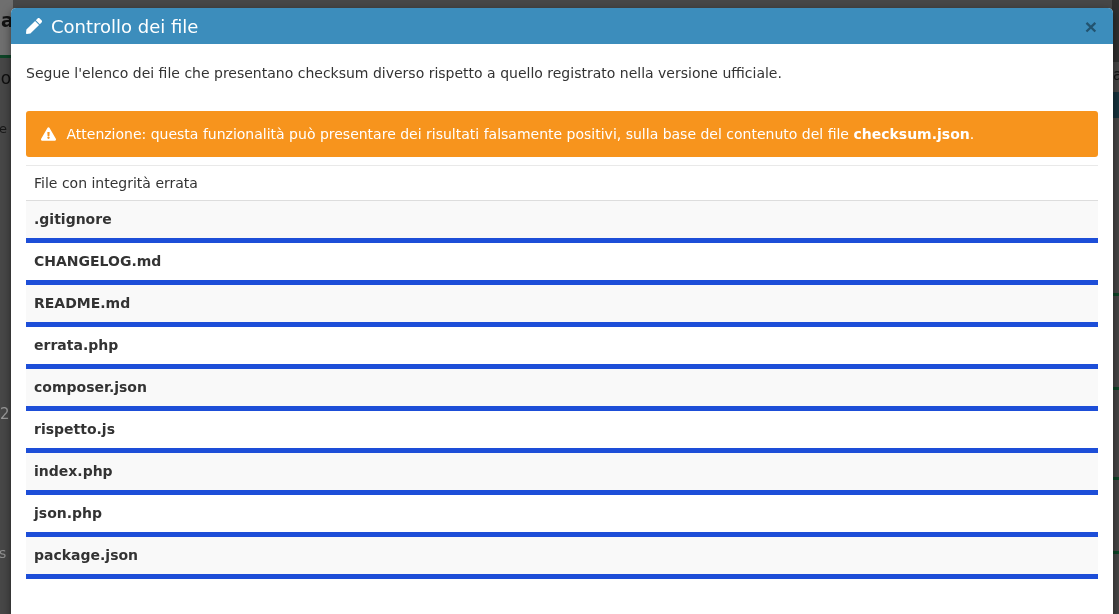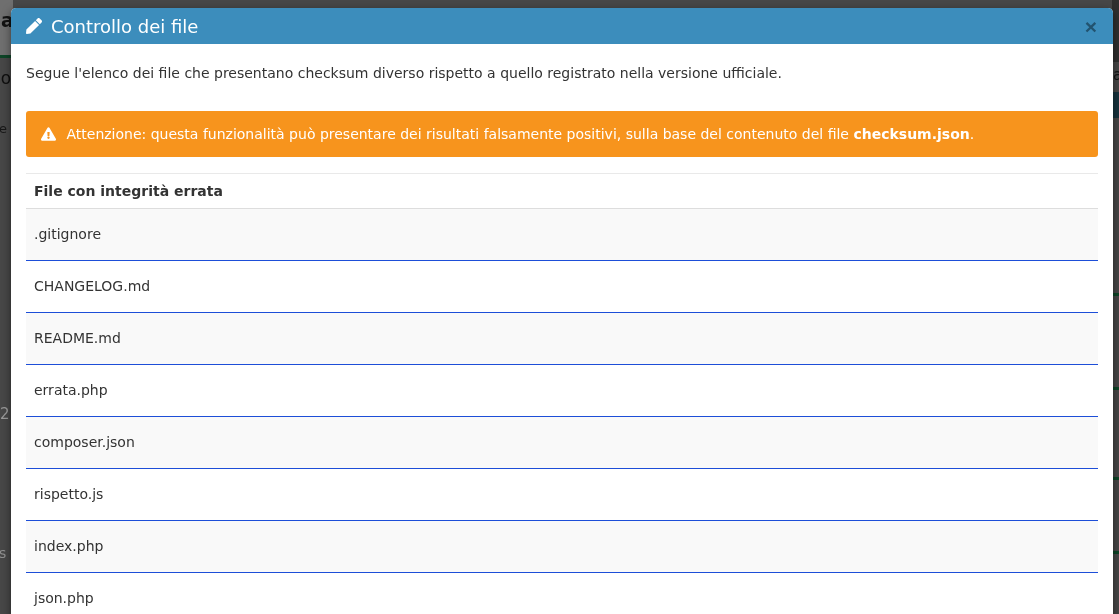--- a/index.html
+++ b/index.html
@@ -64,43 +64,44 @@
     margin: 5px 0 28px 0;
     line-height: 19px;
   }
   .alert-warning {
     background: #f7941d;
     color: #fff;
     border-radius: 3px;
     padding: 13px 15px;
     font-size: 14px;
     line-height: 20px;
-    margin-bottom: 16px;
+    margin-bottom: 8px;
   }
   .alert-warning svg { vertical-align: -2px; margin-right: 6px; }
   .alert-file { font-weight: bold; }
 
   table.file-table {
     width: 100%;
     border-collapse: collapse;
     font-size: 14px;
     color: #333;
   }
   .file-table th {
     text-align: left;
-    font-weight: bold;
+    font-weight: normal;
     padding: 8px;
     border-top: 1px solid #e9e9e9;
     border-bottom: 1px solid #ddd;
     line-height: 18px;
   }
   .file-table td {
-    padding: 17px 8px;
-    border-bottom: 1px solid #1d4ed8;
+    padding: 10px 8px;
+    border-bottom: 5px solid #1d4ed8;
     line-height: 17px;
+    font-weight: bold;
   }
   .file-table tbody tr:nth-child(odd) { background: #f9f9f9; }
 </style>
 </head>
 <body>
 
 <div class="bg-patch" id="bg-patch-topleft"></div>
 <div class="bg-patch" id="bg-line-left1"></div>
 <div class="bg-patch" id="bg-block-topright"></div>
 <div class="bg-patch" id="bg-teal-right"></div>

